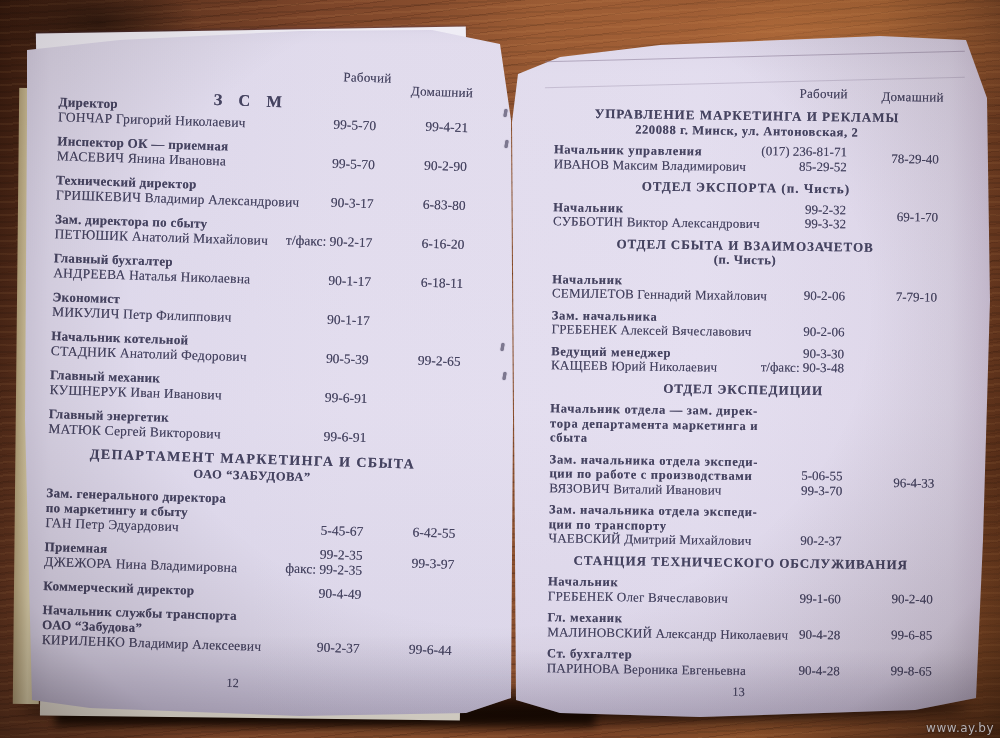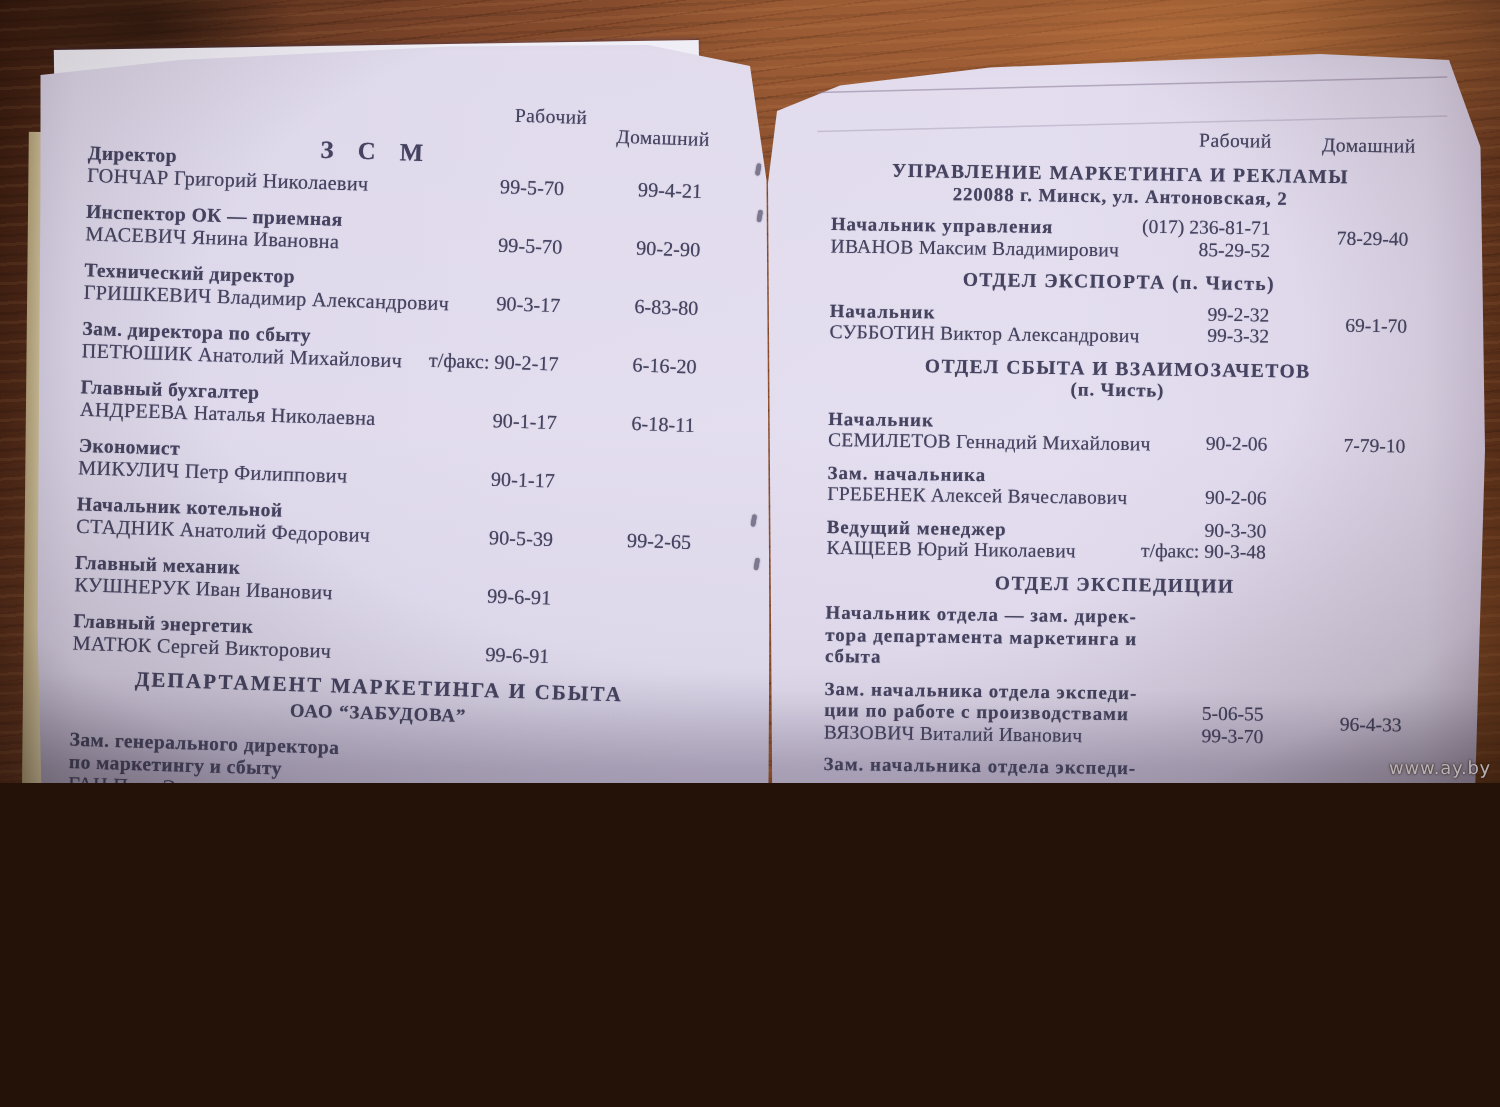--- a/index.html
+++ b/index.html
@@ -1,17 +1,17 @@
 <!DOCTYPE html>
 <html><head>
 <meta charset="utf-8">
 <style>
   html,body{margin:0;padding:0;background:#241208;}
   .scene{
-    position:relative;width:1000px;height:522px;overflow:hidden;
+    position:relative;width:1000px;height:738px;overflow:hidden;
     font-family:"Liberation Serif","DejaVu Serif",serif;
     background-color:#7a432a;
     background-image:
       radial-gradient(140px 70px at 10% 3%, rgba(18,8,4,.6), transparent 70%),
       radial-gradient(520px 150px at 78% 4%, rgba(238,152,82,.38), transparent 72%),
       radial-gradient(420px 220px at 96% 86%, rgba(205,124,62,.28), transparent 72%),
       repeating-linear-gradient(177deg, rgba(0,0,0,.10) 0 2px, transparent 2px 6px, rgba(255,190,120,.07) 6px 8px, transparent 8px 13px),
       repeating-linear-gradient(172deg, rgba(60,25,10,.20) 0 1px, transparent 1px 9px),
       linear-gradient(100deg,#35190d 0%,#60341f 10%,#7e462a 28%,#8f5330 48%,#854a2b 62%,#94562e 78%,#6b3a20 92%,#4e2813 100%);
   }

